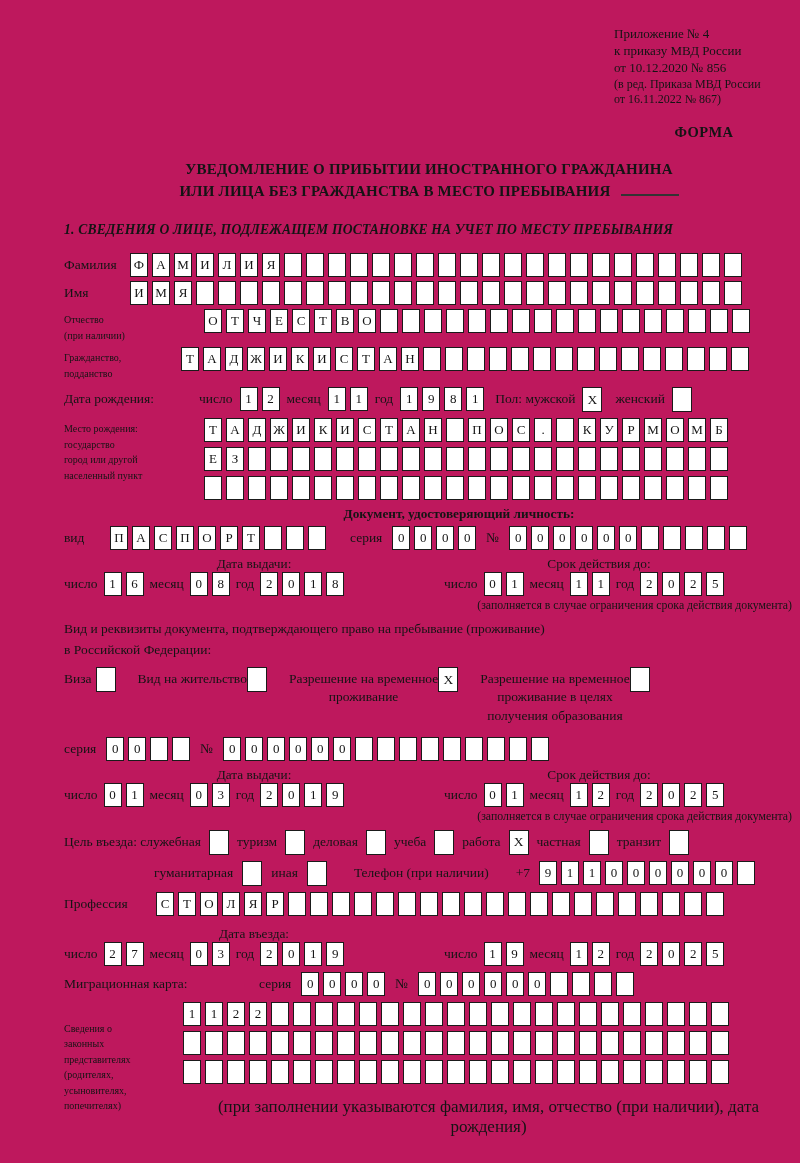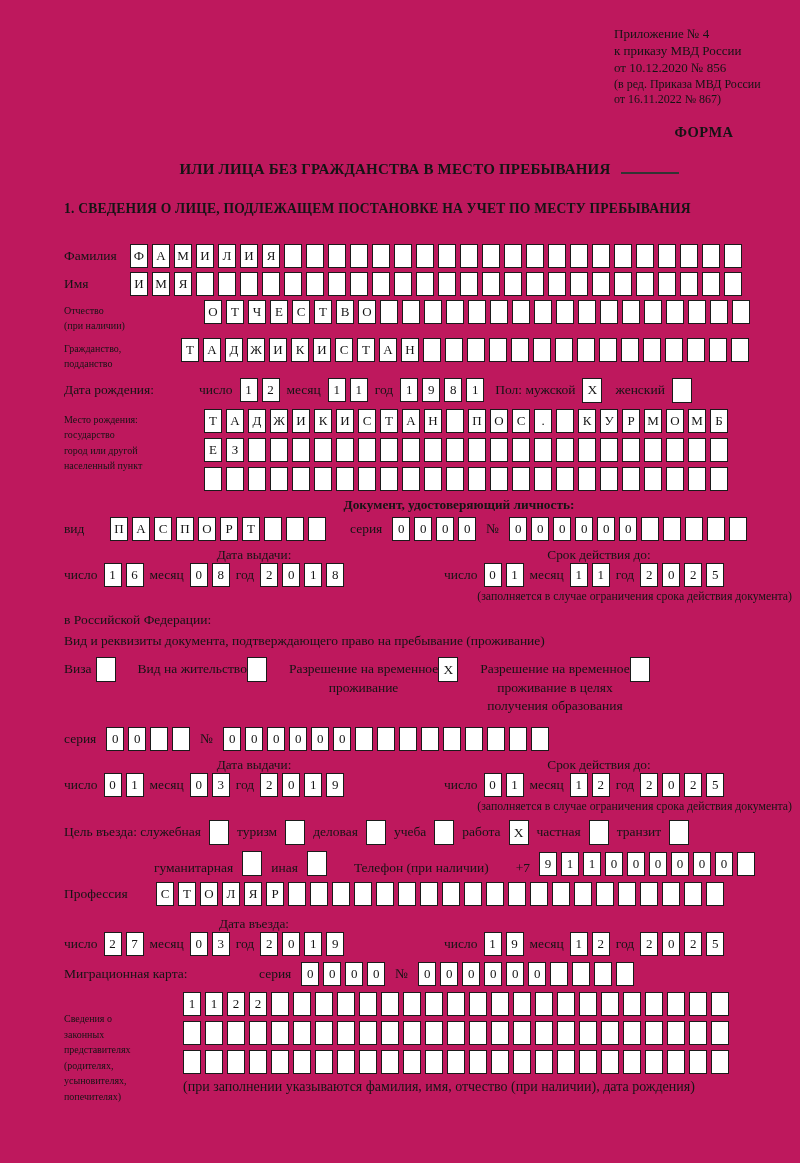--- a/index.html
+++ b/index.html
@@ -6,21 +6,21 @@
   .page{
     width:800px;height:1163px;margin:0 auto;background:#be185d;
     font-family:"Liberation Serif","DejaVu Serif",serif;color:#141414;
     box-sizing:border-box;padding:26px 6px 8px 64px;overflow:hidden;position:relative;
   }
   .hdr{margin-left:550px;font-size:13px;line-height:1.3;}
   .hdr .small{font-size:12px;}
   .forma{margin-left:550px;text-align:center;font-weight:bold;font-size:14.5px;margin-top:16px;letter-spacing:0.5px;}
   .title{text-align:center;font-weight:bold;font-size:15px;line-height:1.45;margin-top:18px;letter-spacing:0.2px;}
   .uline{display:inline-block;width:58px;border-bottom:2px solid #333;margin-left:10px;vertical-align:baseline;height:12px;}
-  .sect{font-weight:bold;font-size:13.6px;margin-top:20px;margin-bottom:27px;letter-spacing:0.2px;}
+  .sect{font-weight:bold;font-size:13.6px;margin-top:20px;margin-bottom:15px;letter-spacing:0.2px;font-style:italic;}
   .row{display:flex;align-items:flex-start;margin-bottom:4px;}
   .lbl{font-size:13.5px;line-height:1.3;padding-top:3px;white-space:nowrap;}
   .lblcol{font-size:10px;line-height:1.55;padding-top:3px;}
   .w66{width:66px;flex:none;}
   .w117{width:117px;flex:none;}
   .w140{width:140px;flex:none;}
   .w92{width:92px;flex:none;}
   .w119{width:119px;flex:none;margin-top:16px;}
   .cells{display:flex;gap:4px;flex:none;}
   .cell{
@@ -36,38 +36,39 @@
   .center-heading{text-align:center;font-weight:bold;font-size:13.3px;margin:6px 0 4px 60px;}
   .twocol{display:flex;margin-left:0;}
   .hcol1{width:380px;text-align:center;font-size:13.3px;}
   .hcol2{width:310px;text-align:center;font-size:13.3px;}
   .dcol1{width:380px;flex:none;}
   .dgroup{display:flex;align-items:flex-start;gap:6px;}
   .noteR{text-align:right;font-size:11.8px;margin:2px 2px 6px 0;}
   .plain{font-size:13.5px;line-height:1.55;}
   .cbitem{display:flex;align-items:flex-start;}
   .cc{text-align:center;font-size:13.5px;line-height:1.35;padding-top:3px;}
-  .noteC{text-align:left;font-size:14px;margin-top:0;}
+  .noteC{text-align:center;font-size:17px;margin-top:8px;}
   .mt6{margin-top:6px;} .mt10{margin-top:10px;} .mt12{margin-top:12px;}
 </style>
 </head>
 <body>
 
 <div class="page">
 
   <div class="hdr">
     <div>Приложение № 4</div>
     <div>к приказу МВД России</div>
     <div>от 10.12.2020 № 856</div>
     <div class="small">(в ред. Приказа МВД России</div>
     <div class="small">от 16.11.2022 № 867)</div>
   </div>
   <div class="forma">ФОРМА</div>
 
   <div class="title">
+    <div>УВЕДОМЛЕНИЕ О ПРИБЫТИИ ИНОСТРАННОГО ГРАЖДАНИНА</div>
     <div><span>ИЛИ ЛИЦА БЕЗ ГРАЖДАНСТВА В МЕСТО ПРЕБЫВАНИЯ</span><span class="uline"></span></div>
   </div>
 
   <div class="sect">1. СВЕДЕНИЯ О ЛИЦЕ, ПОДЛЕЖАЩЕМ ПОСТАНОВКЕ НА УЧЕТ ПО МЕСТУ ПРЕБЫВАНИЯ</div>
 
   <div class="row">
     <div class="lbl w66">Фамилия</div>
     <div class="cells">
         <div class="cell">Ф</div>
         <div class="cell">А</div>
@@ -399,22 +400,22 @@
             <div class="cell">0</div>
             <div class="cell">2</div>
             <div class="cell">5</div>
           </div>
       </div>
     </div>
   </div>
   <div class="noteR">(заполняется в случае ограничения срока действия документа)</div>
 
   <div class="plain">
+    <div>Вид и реквизиты документа, подтверждающего право на пребывание (проживание)</div>
     <div>в Российской Федерации:</div>
-    <div>Вид и реквизиты документа, подтверждающего право на пребывание (проживание)</div>
   </div>
   <div class="row mt6" style="gap:22px;">
     <div class="cbitem" style="gap:4px;">
       <span class="lbl">Виза</span>
       <div class="cbox"></div>
     </div>
     <div class="cbitem">
       <span class="lbl">Вид на жительство</span>
       <div class="cbox"></div>
     </div>
@@ -522,21 +523,21 @@
     <div class="cbox"></div>
     <span class="lbl">учеба</span>
     <div class="cbox"></div>
     <span class="lbl">работа</span>
     <div class="cbox">X</div>
     <span class="lbl">частная</span>
     <div class="cbox"></div>
     <span class="lbl">транзит</span>
     <div class="cbox"></div>
   </div>
-  <div class="row mt6" style="gap:9px;padding-left:90px;align-items:flex-end;">
+  <div class="row mt6" style="gap:9px;padding-left:90px;">
     <span class="lbl">гуманитарная</span>
     <div class="cbox"></div>
     <span class="lbl">иная</span>
     <div class="cbox"></div>
     <span class="lbl" style="margin-left:18px;">Телефон (при наличии)</span>
     <span class="lbl" style="margin-left:18px;">+7</span>
     <div class="cells">
         <div class="cell">9</div>
         <div class="cell">1</div>
         <div class="cell">1</div>

